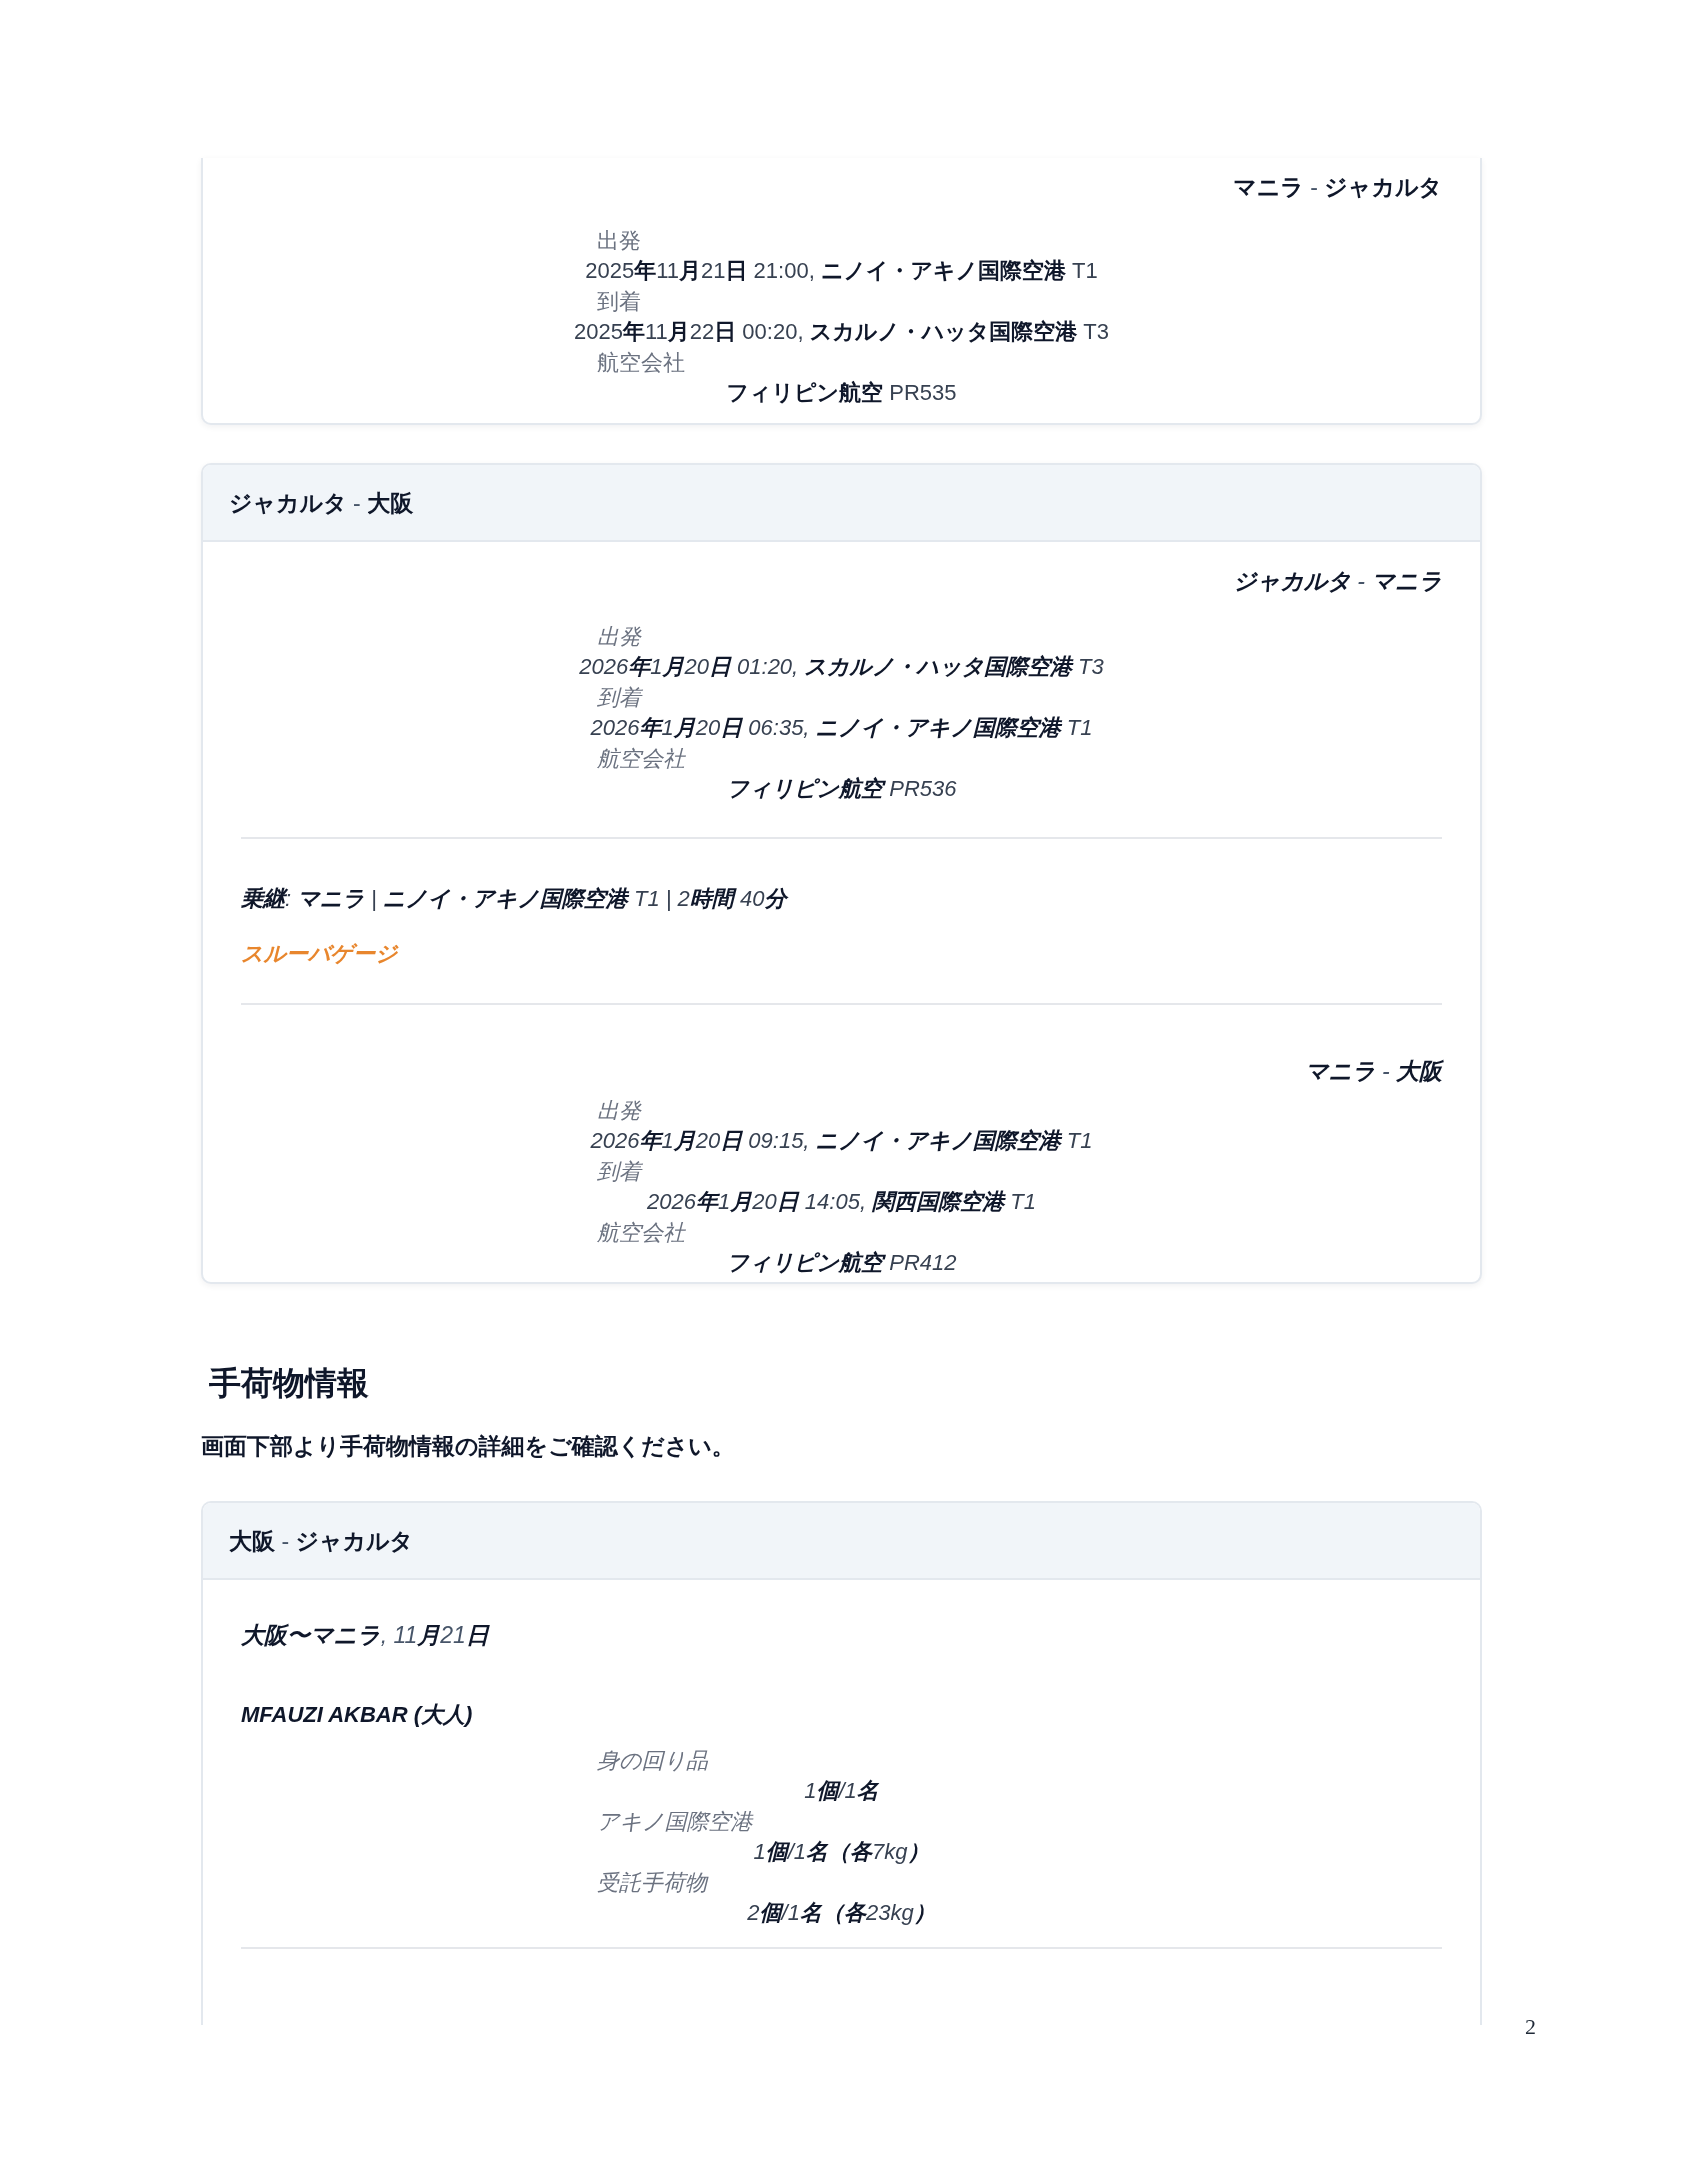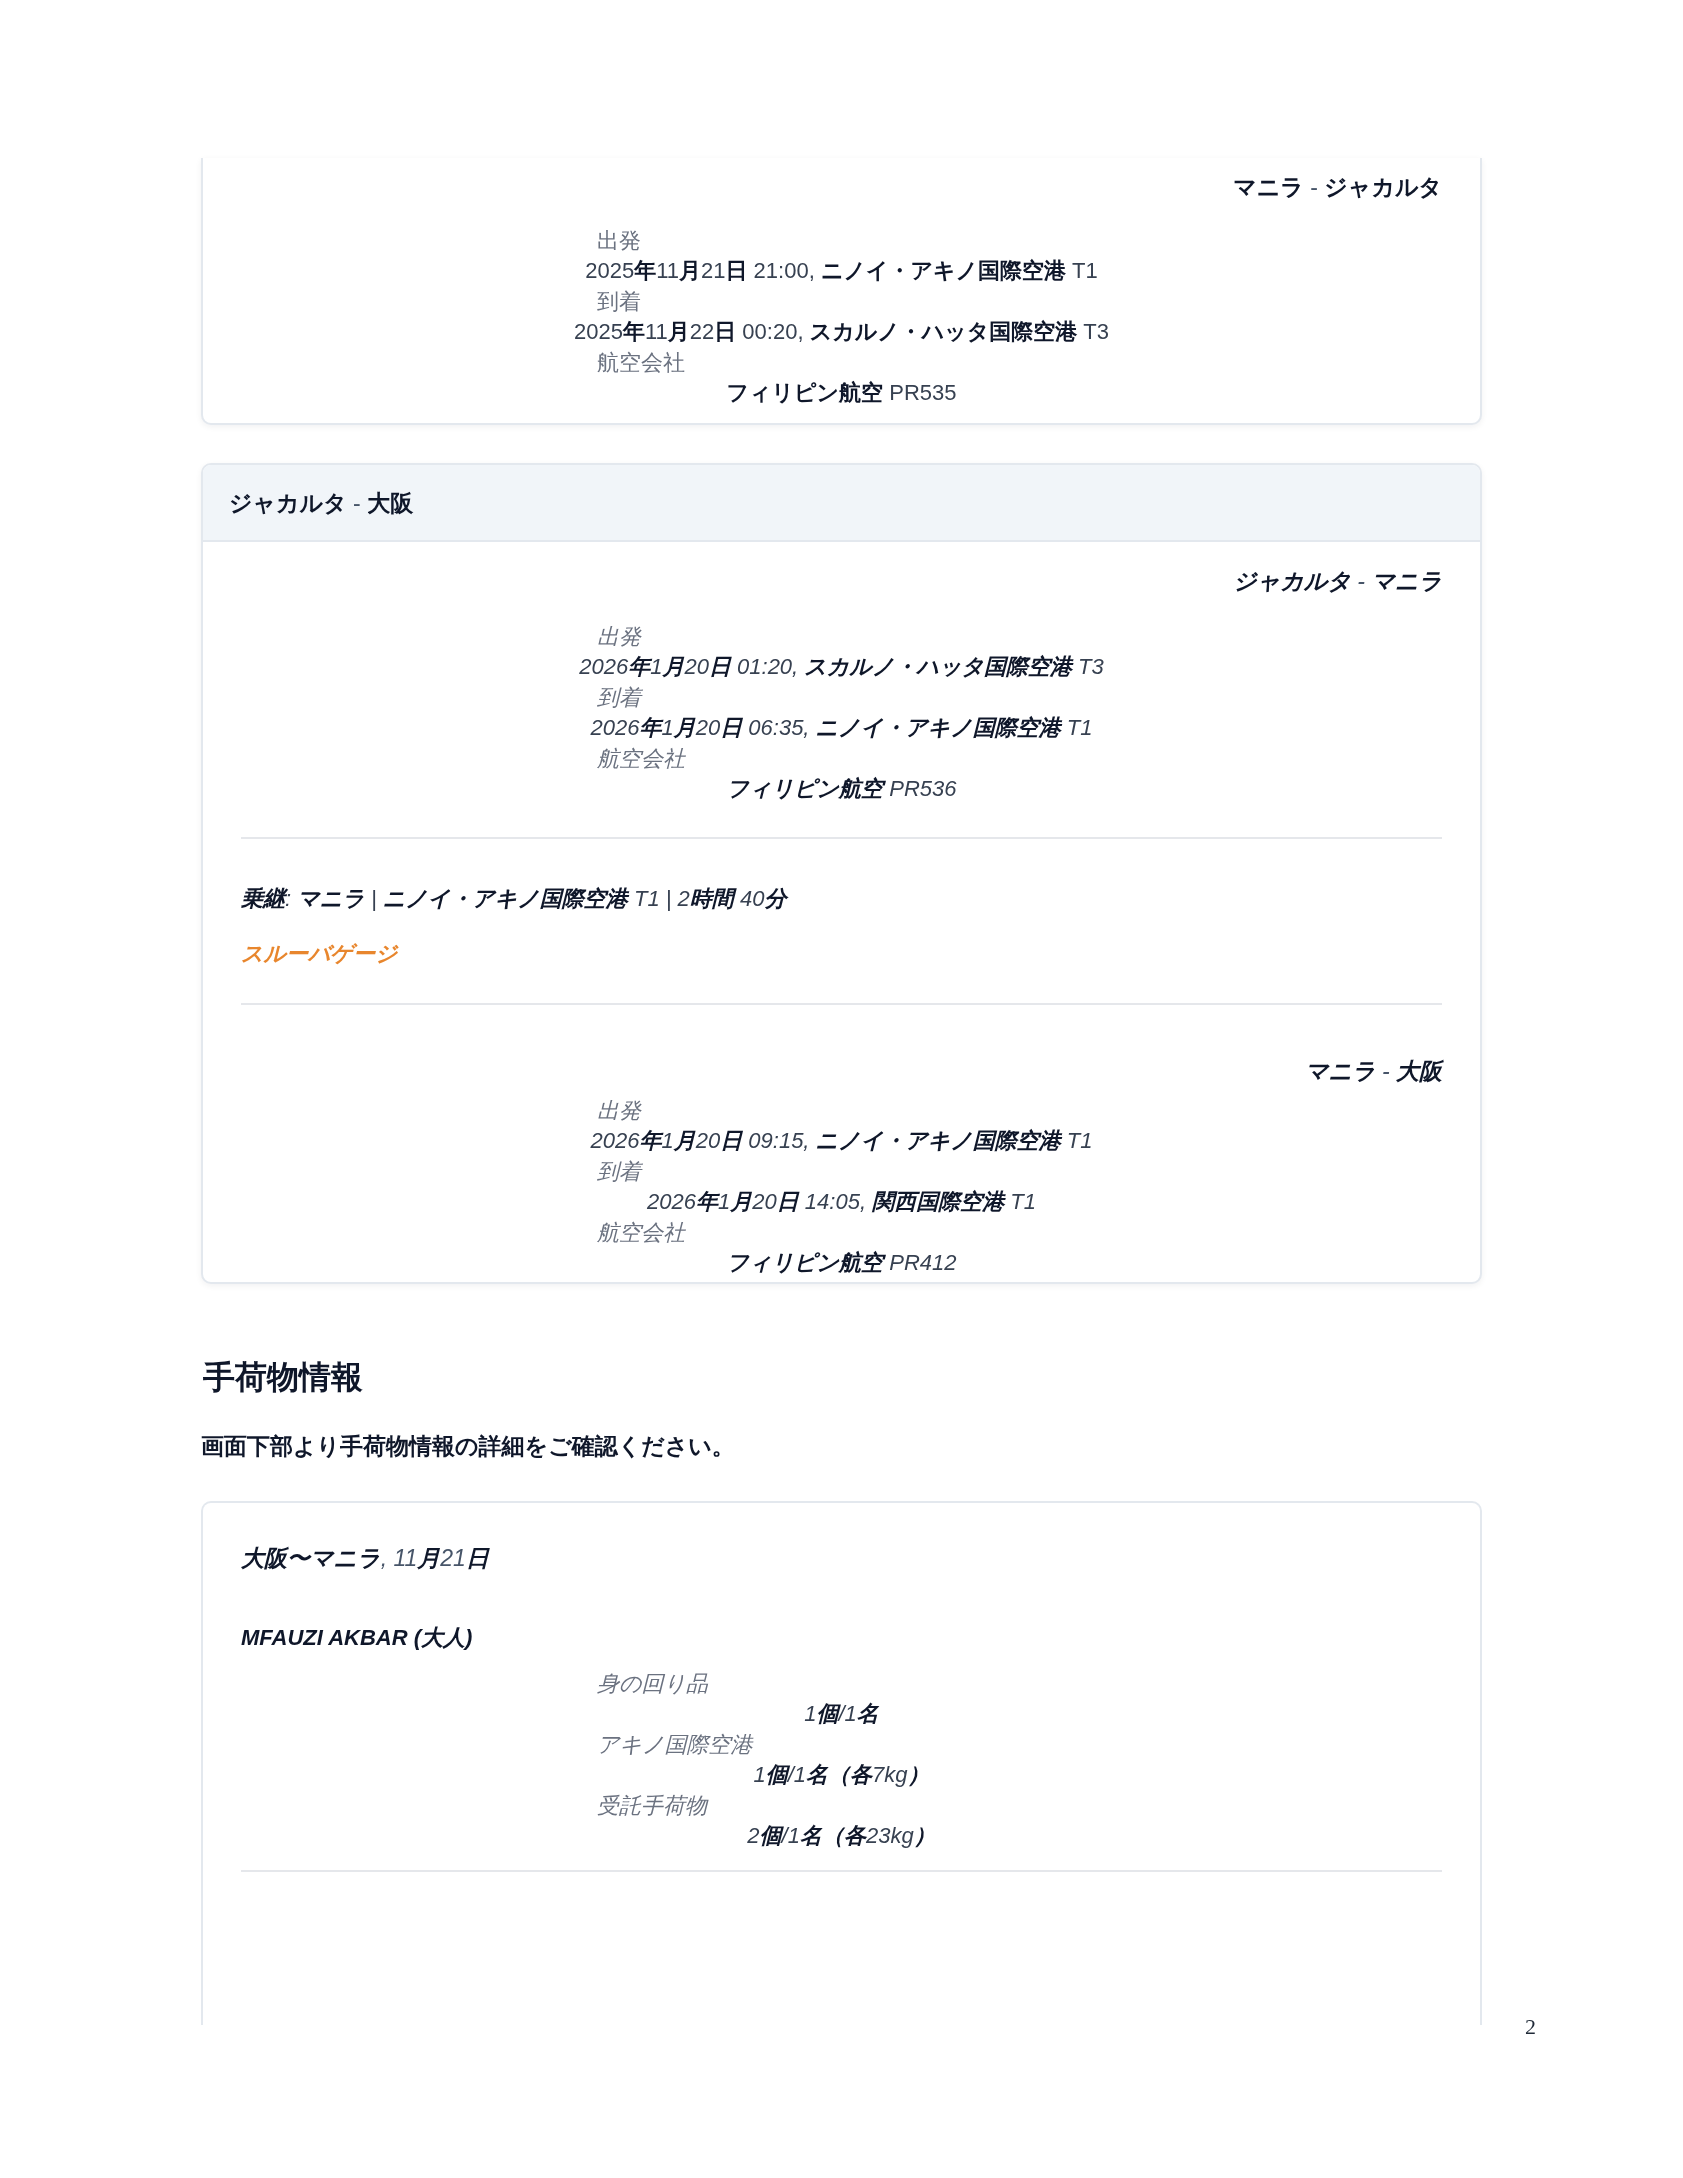--- a/index.html
+++ b/index.html
@@ -29,21 +29,21 @@
   .row{display:flex;align-items:center;height:61px;font-size:22px;flex-direction:column;}
   .row-label{width:489px;flex:none;color:var(--label_gray,#6B7280);font-weight:500;}
   .row-value{flex:1;white-space:nowrap;color:#374151;}
   .cjk{font-weight:600;}
   .row-value .cjk, .connection .cjk{color:var(--text_dark,#0F172A);}
   .card-title .cjk, .card-header .cjk{color:var(--text_dark,#0F172A);font-weight:700;}
   .divider{border:none;border-top:2px solid #E5E7EB;height:0;}
   .connection{margin:44px 0 0;font-size:22px;line-height:32px;color:#374151;}
   .through-link{margin:24px 0 0;font-size:22px;line-height:30px;color:var(--accent_orange,#E8862D);}
   .through-link .cjk{color:var(--accent_orange,#E8862D);font-weight:600;}
-  .section-heading{position:absolute;left:201px;top:1354px;margin:2px;font-size:32px;line-height:42px;font-weight:400;color:#0F172A;}
+  .section-heading{position:absolute;left:201px;top:1354px;margin:8px;font-size:32px;line-height:42px;font-weight:400;color:#0F172A;}
   .section-heading .cjk{font-weight:700;color:var(--text_dark,#0F172A);}
   .intro{position:absolute;left:201px;top:1426px;margin:0;font-size:23px;line-height:40px;color:#374151;}
   .intro .cjk{color:var(--text_dark,#0F172A);}
   .route-title{margin:40px 0 0;font-size:23px;font-weight:400;color:#475569;line-height:30px;}
   .route-title .cjk{color:var(--text_dark,#0F172A);font-weight:700;}
   .passenger{margin:50px 0 0;font-size:22px;line-height:30px;font-weight:700;color:var(--text_dark,#0F172A);}
   .passenger .cjk{font-weight:700;color:var(--text_dark,#0F172A);}
   .mt24{margin-top:24px;} .mt26{margin-top:26px;} .mt10{margin-top:10px;} .mt16{margin-top:16px;}
   .d1{margin:32px 0 0;} .d2{margin:34px 0 0;} .d3{margin:18px 0 0;}
   .t2{margin:51px 0 0;}
@@ -111,20 +111,23 @@
           <div class="row-value mixed"><span class="cjk">フィリピン航空</span> PR412</div>
         </div>
       </div>
     </div>
   </section>
 
   <h1 class="section-heading mixed"><span class="cjk">手荷物情報</span></h1>
   <p class="intro mixed"><span class="cjk">画面下部より手荷物情報の詳細をご確認ください。</span></p>
 
   <section class="card cut-bottom" id="card3">
+    <header class="card-header">
+      <h2 class="mixed"><span class="cjk">大阪</span> - <span class="cjk">ジャカルタ</span></h2>
+    </header>
     <div class="card-body">
       <h3 class="route-title mixed"><span class="cjk">大阪〜マニラ</span>, 11<span class="cjk">月</span>21<span class="cjk">日</span></h3>
       <p class="passenger mixed">MFAUZI AKBAR (<span class="cjk">大人</span>)</p>
       <div class="rows mt16">
         <div class="row">
           <div class="row-label">身の回り品</div>
           <div class="row-value mixed">1<span class="cjk">個</span>/1<span class="cjk">名</span></div>
         </div>
         <div class="row">
           <div class="row-label">アキノ国際空港</div>

